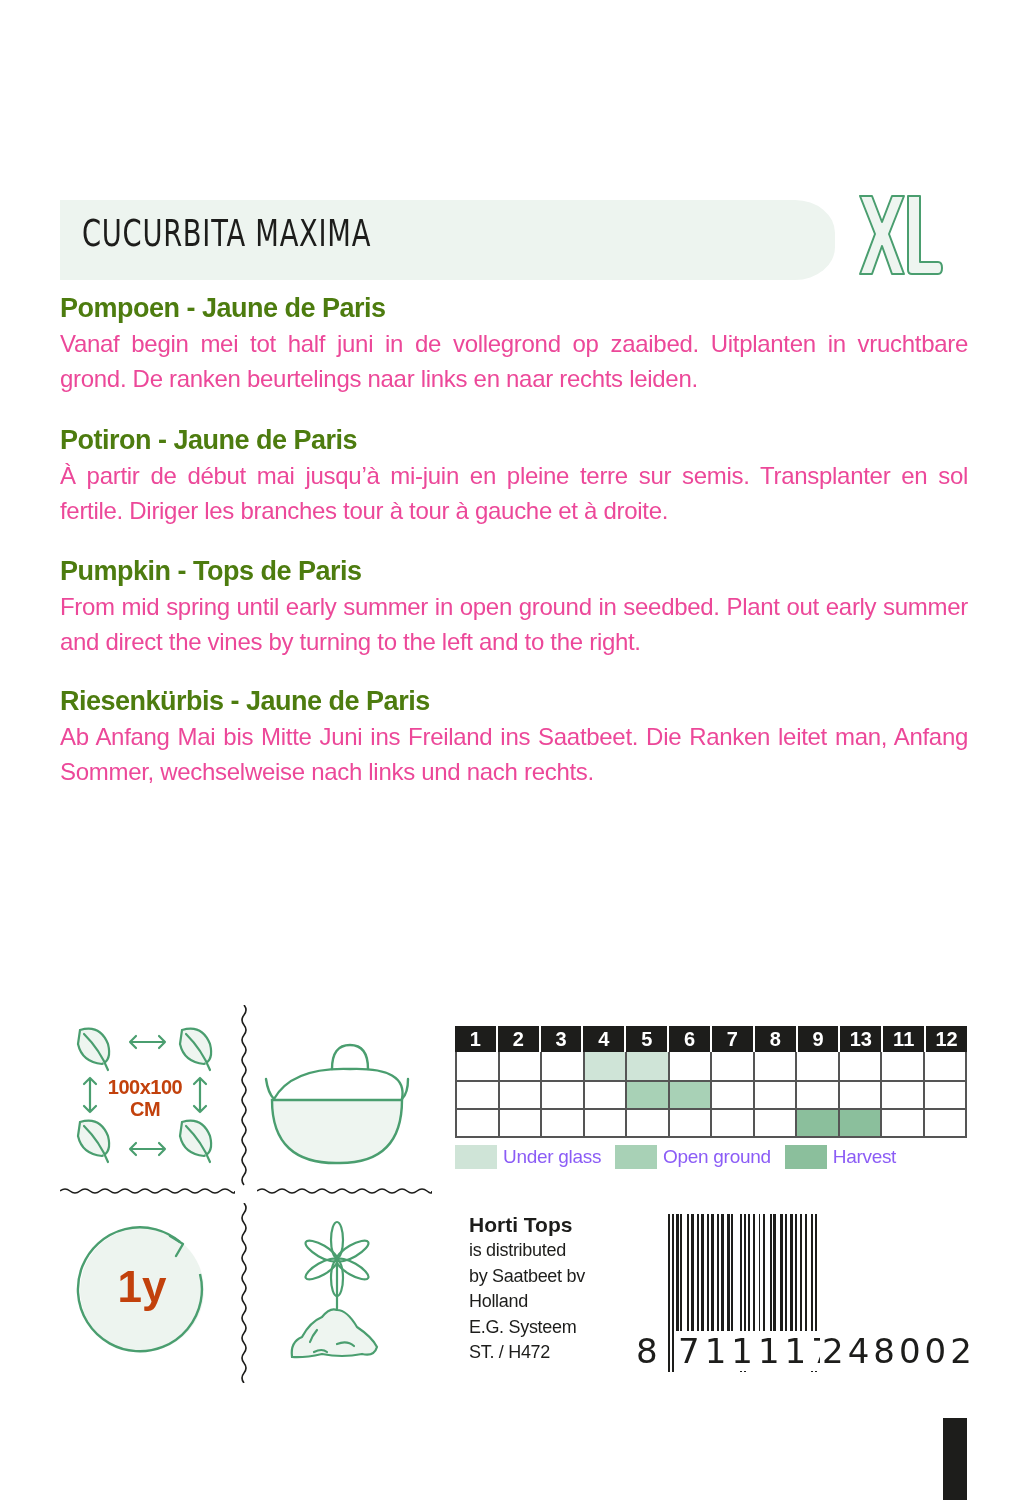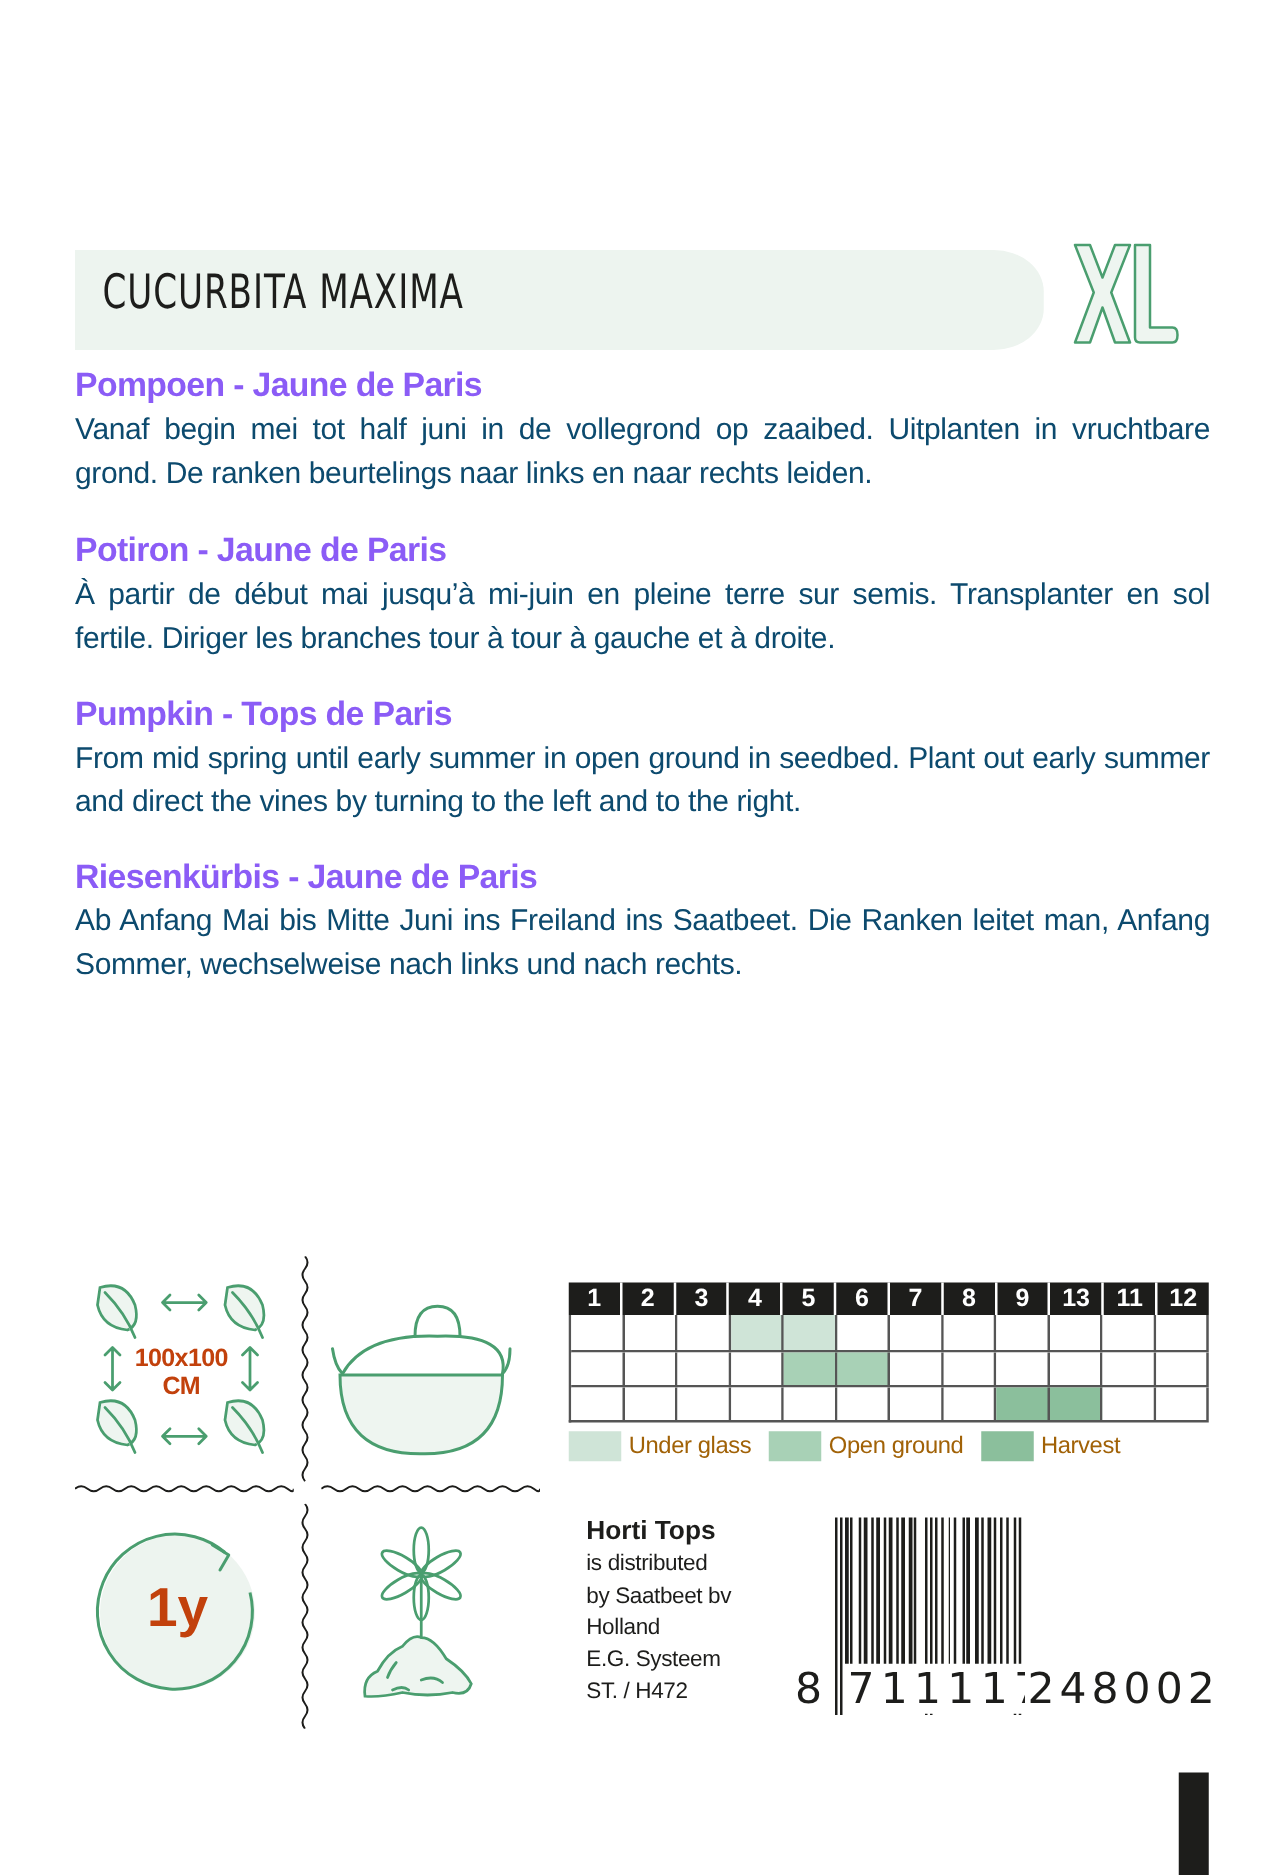--- a/index.html
+++ b/index.html
@@ -16,24 +16,24 @@
     font-family: "DejaVu Sans", sans-serif; font-weight: normal;
     font-size: 38px; letter-spacing: 1px; color: #1d1d1b;
     transform: scaleX(0.72); transform-origin: left center; white-space: nowrap;
     line-height: 46px;
   }
   .xl-badge { position: absolute; left: 852px; top: 190px; width: 92px; height: 90px; }
 
   .section { position: absolute; left: 60px; width: 908px; }
   .section h2 {
     font-family: "Liberation Sans", sans-serif; font-weight: bold;
-    color: #8b5cf6; font-size: 27px; line-height: 32px; letter-spacing: -0.5px;
+    color: #4d7c0f; font-size: 27px; line-height: 32px; letter-spacing: -0.5px;
   }
   .section p {
-    font-size: 24px; line-height: 35px; color: #0c4a6e;
+    font-size: 24px; line-height: 35px; color: #ec4899;
     text-align: justify; text-align-last: left; margin-top: 2px; letter-spacing: -0.3px;
   }
 
   .icon-cell { position: absolute; }
   .wavy-v { position: absolute; }
   .wavy-h { position: absolute; }
 
   .calendar { position: absolute; left: 455px; top: 1026px; width: 512px; }
   .cal-head { display: flex; height: 26px; background: #1d1d1b; }
   .cal-head div {
@@ -45,21 +45,21 @@
   .cal-row { display: flex; height: 28px; border-top: 2px solid #555; }
   .cal-row:first-child { border-top: none; }
   .cal-cell { flex: 1; border-right: 2px solid #555; background: #fff; }
   .cal-cell.under-glass { background: #cfe4d7; }
   .cal-cell.open-ground { background: #a8d1b6; }
   .cal-cell.harvest { background: #8bbf9c; }
 
   .legend { position: absolute; left: 455px; top: 1145px; display: flex; align-items: center; }
   .legend-item { display: flex; align-items: center; margin-right: 14px; }
   .legend-swatch { width: 42px; height: 24px; margin-right: 6px; }
-  .legend-label { font-size: 19px; color: #a16207; letter-spacing: -0.3px; }
+  .legend-label { font-size: 19px; color: #8b5cf6; letter-spacing: -0.3px; }
 
   .distributor { position: absolute; left: 469px; top: 1212px; }
   .distributor .brand { font-weight: bold; font-size: 21px; line-height: 26px; }
   .distributor .line { font-size: 18px; line-height: 25.5px; letter-spacing: -0.3px; }
 
   .barcode { position: absolute; left: 638px; top: 1212px; width: 332px; height: 162px; }
   .barcode-digits {
     position: absolute; top: 1331px; font-family: "DejaVu Sans", sans-serif;
     font-size: 34px; line-height: 40px; color: #1d1d1b; background: #fff;
   }

